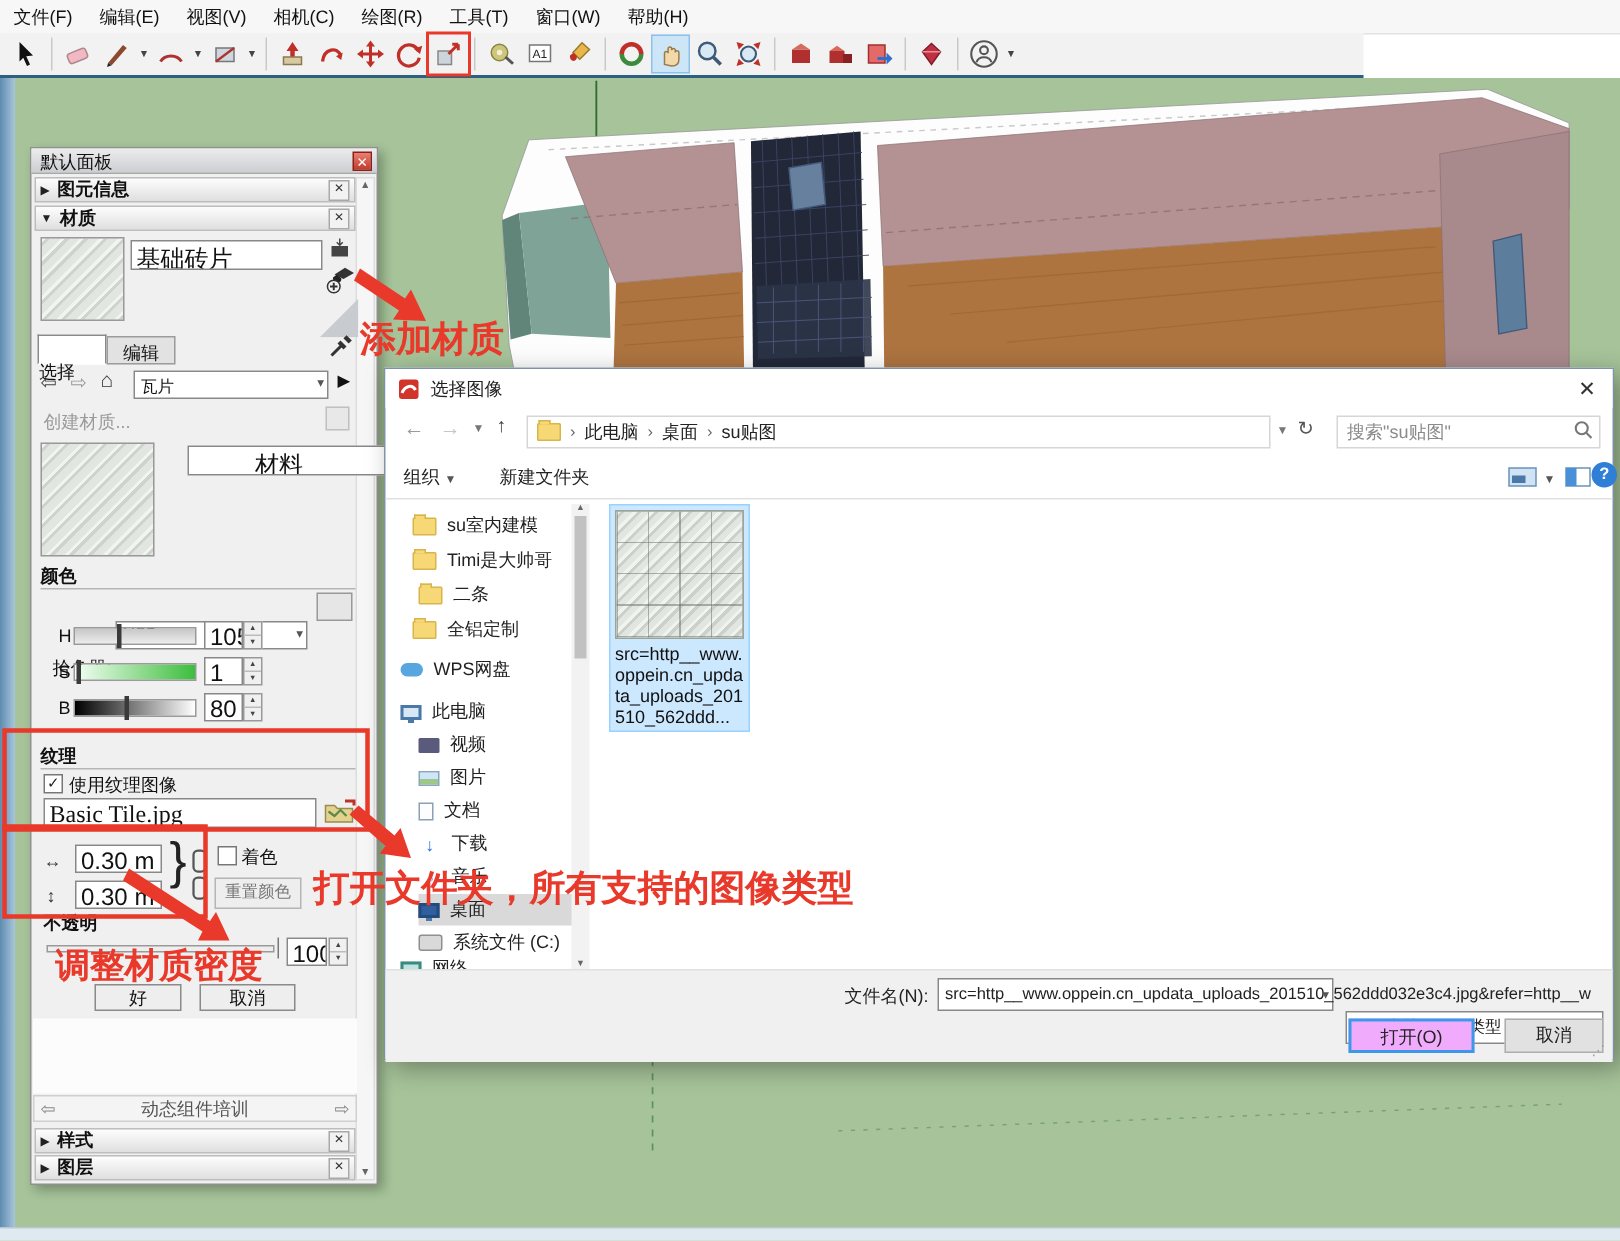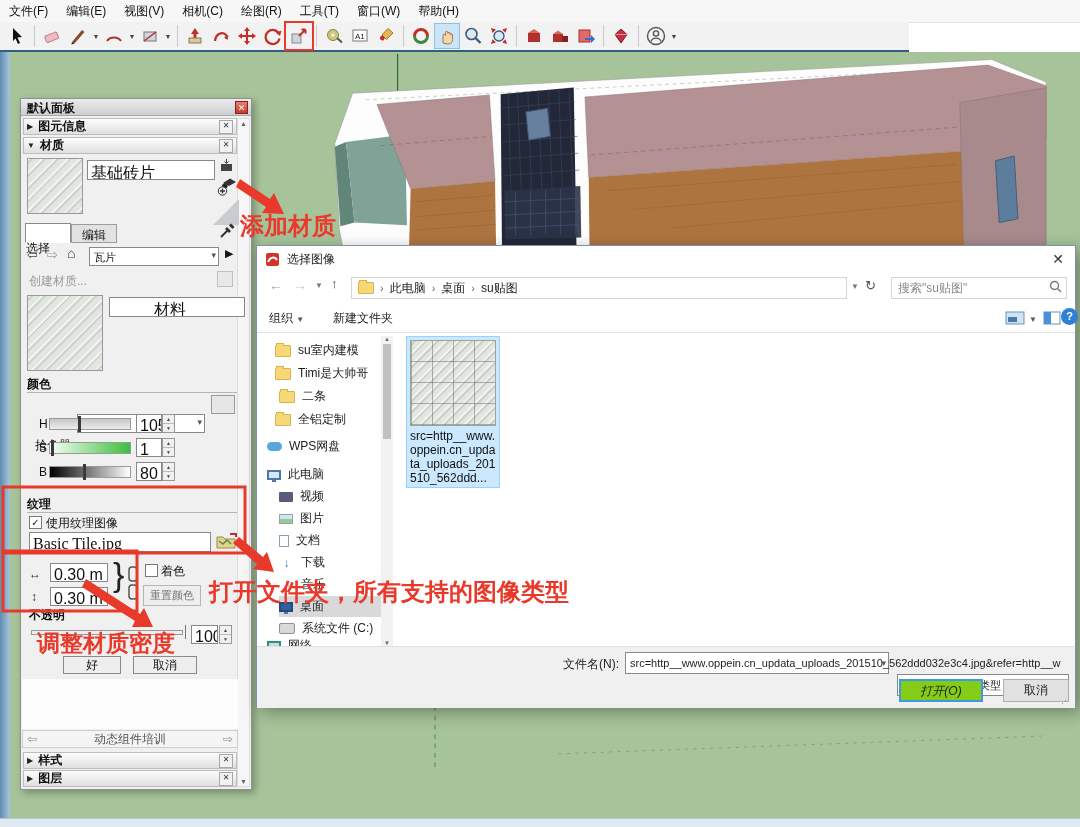--- a/index.html
+++ b/index.html
@@ -23,21 +23,21 @@
   
   .viewport{position:absolute;left:0;top:52px;width:1080px;height:775px;background:#a6c399;}
   .edgestrip{position:absolute;left:0;top:0;width:10px;height:766px;
              background:linear-gradient(to right,#5e8cb0,#a8c6dc);}
   .bottomstrip{position:absolute;left:0;top:766px;width:1080px;height:9px;background:#dfe9f0;border-top:1px solid #b9c8d4;}
   
   .panel{position:absolute;left:20px;top:98px;width:232px;height:692px;background:#f0f0f0;
          border:1px solid #909090;box-sizing:border-box;box-shadow:3px 3px 7px rgba(0,0,0,.28);
          font-size:12px;color:#111;}
   .ptitle{position:absolute;left:0;top:0;right:0;height:17px;background:linear-gradient(#ececee,#cdced2);
-          border-bottom:1px solid #a8a8a8;font-weight:bold;padding:1px 0 1px 6px;box-sizing:border-box;}
+          border-bottom:1px solid #a8a8a8;font-weight:normal;padding:1px 0 1px 6px;box-sizing:border-box;}
   .pclose{position:absolute;right:3px;top:2px;width:13px;height:13px;background:linear-gradient(#ea8072,#c23b2e);
           color:#fff;font-size:9px;line-height:12px;text-align:center;border:1px solid #8d2015;box-sizing:border-box;}
   .pscroll{position:absolute;right:1px;top:19px;bottom:2px;width:13px;background:#f6f6f6;border:1px solid #dcdcdc;
            box-sizing:border-box;}
   .sarr{position:absolute;left:0;width:11px;text-align:center;font-size:7px;color:#666;}
   .sec{position:absolute;left:2px;width:214px;height:17px;background:linear-gradient(#fdfdfd,#dfdfdf);
        border:1px solid #bdbdbd;box-sizing:border-box;display:flex;align-items:center;padding:0 3px;}
   .sec .tri{font-size:8px;margin-right:5px;color:#222;}
   .sec .slabel{font-weight:bold;flex:1;}
   .xbox{width:12px;height:12px;border:1px solid #a8a8a8;background:#f2f2f2;font-size:8px;line-height:10px;
@@ -348,21 +348,21 @@
   <div class="abs" style="left:6px;top:148px;font-size:13px;color:#444;">⇦</div>
   <div class="abs" style="left:26px;top:148px;font-size:13px;color:#999;">⇨</div>
   <div class="abs" style="left:46px;top:146px;font-size:14px;color:#333;">⌂</div>
   <div class="combo abs" style="left:68px;top:148px;width:130px;height:19px;">瓦片</div>
   <div class="abs" style="left:204px;top:148px;font-size:11px;color:#111;">▶</div>
 
   <div class="abs" style="left:8px;top:174px;color:#9a9a9a;">创建材质...</div>
   <div class="abs" style="left:196px;top:172px;width:14px;height:14px;background:#e8e8e8;border:1px solid #c0c0c0;"></div>
 
   <div class="abs texture" style="left:6px;top:196px;width:74px;height:74px;border:1px solid #999;"></div>
-  <div class="f abs" style="left:88px;top:198px;width:136px;height:20px;padding-left:44px;">材料</div>
+  <div class="f abs" style="left:104px;top:198px;width:136px;height:20px;padding-left:44px;">材料</div>
 
   <div class="abs" style="left:6px;top:277px;font-weight:bold;">颜色</div>
   <div class="hr" style="left:6px;top:293px;width:210px;"></div>
   <div class="abs" style="left:14px;top:298px;margin-top:40px;">拾色器:</div>
   <div class="combo abs" style="left:56px;top:296px;width:128px;height:19px;">HSB</div>
   <div class="abs" style="left:190px;top:296px;width:24px;height:19px;background:#e6e6e6;border:1px solid #9a9a9a;box-sizing:border-box;"></div>
 
   <div class="abs" style="left:18px;top:318px;">H</div>
   <div class="slider abs" style="left:28px;top:319px;width:82px;background:linear-gradient(#c6c6c6,#ececec);">
       <span class="sthumb" style="left:28px;"></span>
@@ -565,21 +565,21 @@
 
   <div class="abs" style="left:149px;top:90px;width:94px;height:152px;background:#cce8ff;border:1px solid #99d1ff;box-sizing:border-box;">
     <div class="abs" style="left:3px;top:3px;width:86px;height:86px;border:1px solid #9aa39c;box-sizing:border-box;background-color:#e2e6e0;background-image:repeating-linear-gradient(0deg,rgba(100,110,100,.5) 0 1px,transparent 1px 21px),repeating-linear-gradient(90deg,rgba(100,110,100,.5) 0 1px,transparent 1px 21px),repeating-linear-gradient(135deg,rgba(255,255,255,.5) 0 2px,rgba(135,145,135,.25) 2px 4px,transparent 4px 8px);"></div>
     <div class="abs" style="left:3px;top:92px;width:88px;font-size:12px;line-height:14px;word-break:break-all;color:#111;">src=http__www.oppein.cn_updata_uploads_201510_562ddd...</div>
   </div>
 
   <div class="dfooter">
     <span class="abs" style="left:306px;top:9px;">文件名(N):</span>
     <div class="combo abs" style="left:368px;top:5px;width:264px;height:22px;font-size:11px;line-height:16px;">src=http__www.oppein.cn_updata_uploads_201510_562ddd032e3c4.jpg&amp;refer=http__w</div>
     <div class="combo abs" style="left:640px;top:5px;width:172px;height:22px;line-height:16px;">所有支持的图像类型</div>
-    <div class="btn abs" style="left:642px;top:32px;width:84px;height:23px;line-height:21px;border:2px solid #3c99e8;background:#84cc16;font-style:italic;">打开(O)</div>
+    <div class="btn abs" style="left:642px;top:32px;width:84px;height:23px;line-height:21px;border:2px solid #3c99e8;background:#f0abfc;">打开(O)</div>
     <div class="btn abs" style="left:746px;top:32px;width:66px;height:23px;line-height:21px;border:1px solid #adadad;background:#e1e1e1;">取消</div>
     <div class="abs" style="left:804px;top:48px;color:#9a9a9a;font-size:9px;">⋰</div>
   </div>
 </div>
 
 <svg class="annot-svg" width="1080" height="827">
   <g fill="none" stroke="#e8392a" stroke-width="3">
     <rect x="3" y="487" width="242" height="66"></rect>
     <rect x="3" y="551" width="134" height="60"></rect>
   </g>

